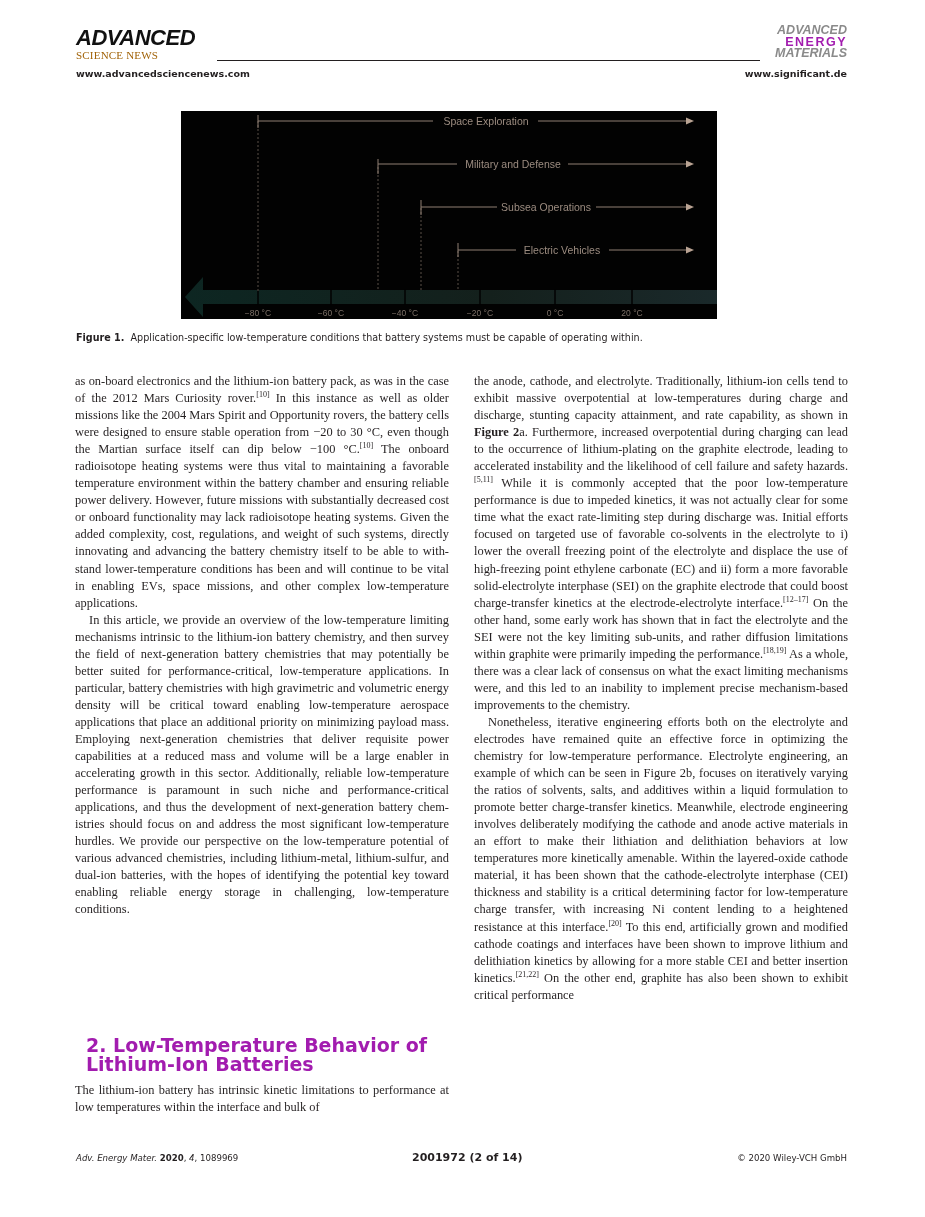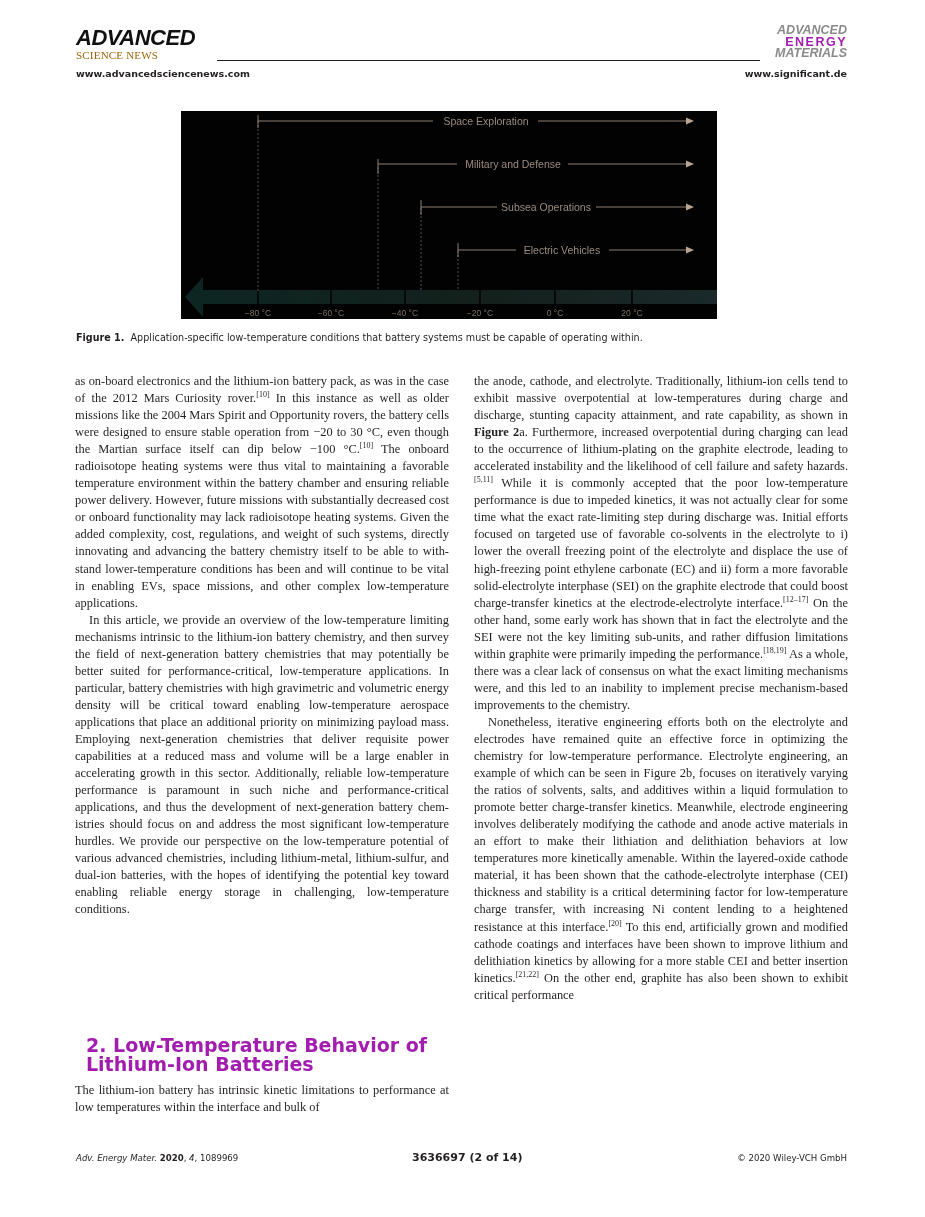--- a/index.html
+++ b/index.html
@@ -145,14 +145,14 @@
   <p><span>the anode, cathode, and electrolyte. Traditionally, lithium-ion cells tend to exhibit massive overpotential at low-temperatures during charge and discharge, stunting capacity attainment, and rate capability, as shown in </span><b>Figure 2</b><span>a. Furthermore, increased overpotential during charging can lead to the occurrence of lithium-plating on the graphite electrode, leading to acceler­ated instability and the likelihood of cell failure and safety hazards.</span><sup>[5,11]</sup><span> While it is commonly accepted that the poor low-temperature performance is due to impeded kinetics, it was not actually clear for some time what the exact rate-limiting step during discharge was. Initial efforts focused on targeted use of favorable co-solvents in the electrolyte to i) lower the overall freezing point of the electrolyte and displace the use of high-freezing point ethylene carbonate (EC) and ii) form a more favorable solid-electrolyte interphase (SEI) on the graphite electrode that could boost charge-transfer kinetics at the elec­trode-electrolyte interface.</span><sup>[12–17]</sup><span> On the other hand, some early work has shown that in fact the electrolyte and the SEI were not the key limiting sub-units, and rather diffusion limitations within graphite were primarily impeding the performance.</span><sup>[18,19]</sup><span> As a whole, there was a clear lack of consensus on what the exact limiting mechanisms were, and this led to an inability to implement precise mechanism-based improvements to the chemistry.</span></p>
   <p class="indent"><span>Nonetheless, iterative engineering efforts both on the elec­trolyte and electrodes have remained quite an effective force in optimizing the chemistry for low-temperature performance. Electrolyte engineering, an example of which can be seen in Figure 2b, focuses on iteratively varying the ratios of solvents, salts, and additives within a liquid formulation to promote better charge-transfer kinetics. Meanwhile, electrode engi­neering involves deliberately modifying the cathode and anode active materials in an effort to make their lithiation and delithi­ation behaviors at low temperatures more kinetically amenable. Within the layered-oxide cathode material, it has been shown that the cathode-electrolyte interphase (CEI) thickness and sta­bility is a critical determining factor for low-temperature charge transfer, with increasing Ni content lending to a heightened resistance at this interface.</span><sup>[20]</sup><span> To this end, artificially grown and modified cathode coatings and interfaces have been shown to improve lithium and delithiation kinetics by allowing for a more stable CEI and better insertion kinetics.</span><sup>[21,22]</sup><span> On the other end, graphite has also been shown to exhibit critical performance</span></p>
 </div>
 
 <div class="abs foot-left">
   <i>Adv. Energy Mater.</i>
   <b>2020</b>,
   <i>4</i>,
   <span>1089969</span>
 </div>
-<div class="abs foot-center">3636697  (2 of 14)</div>
+<div class="abs foot-center">2001972  (2 of 14)</div>
 <div class="abs foot-right">© 2020 Wiley-VCH GmbH</div>
 
 </body></html>

